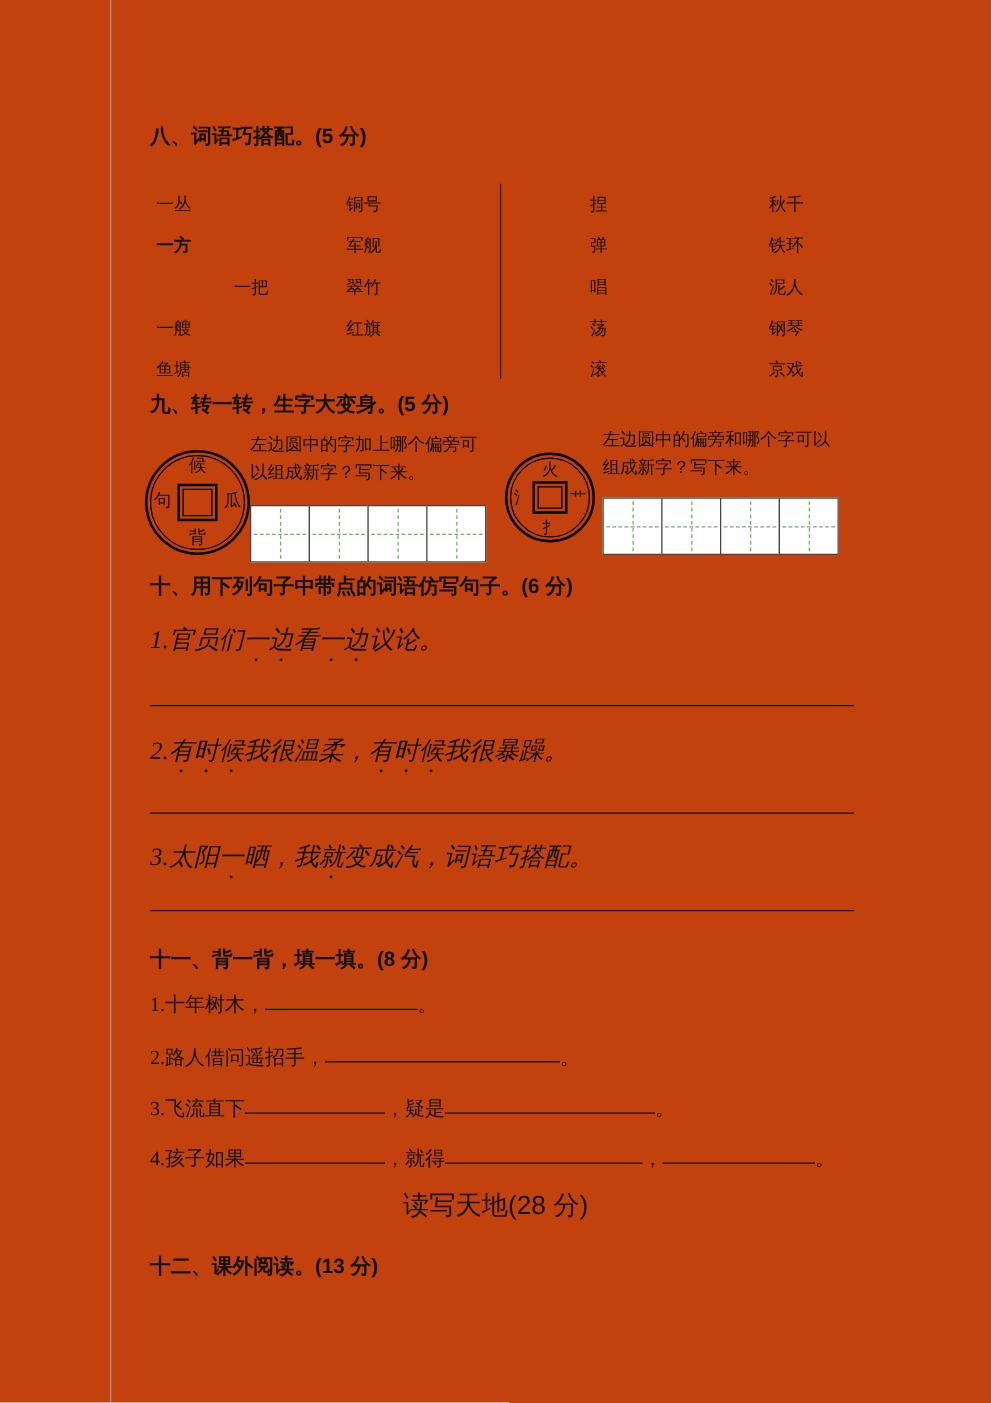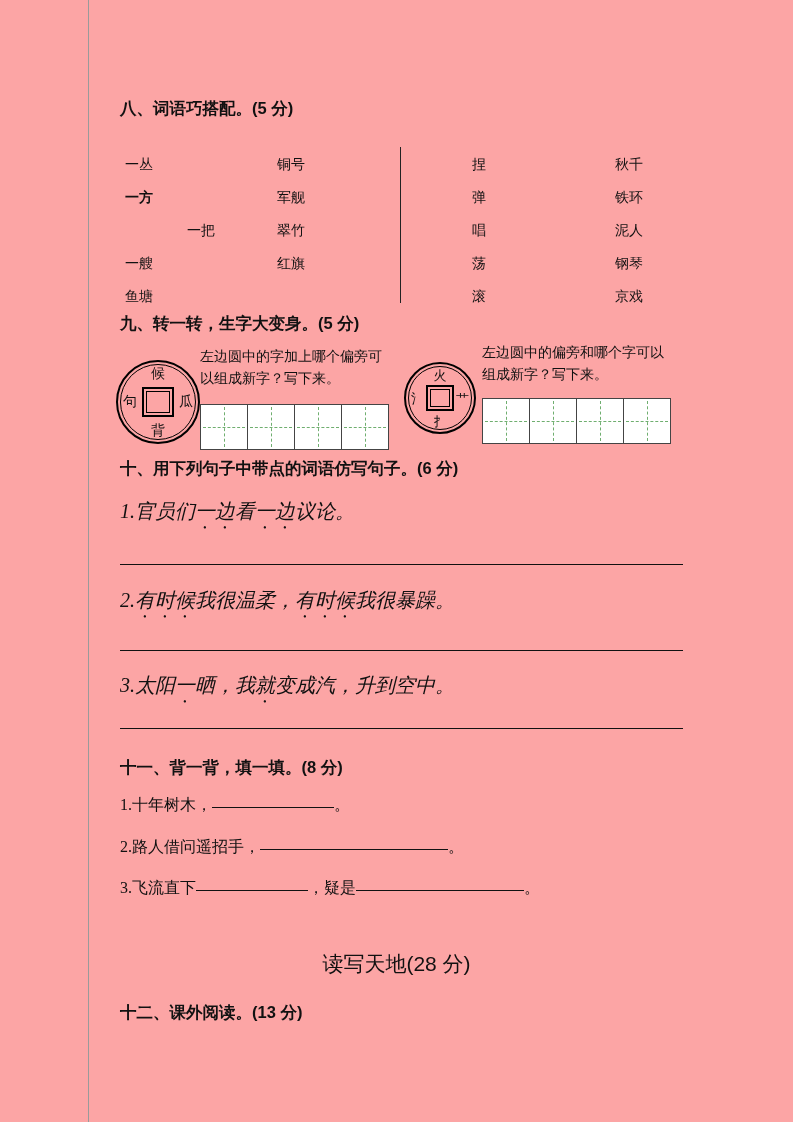--- a/index.html
+++ b/index.html
@@ -1,21 +1,21 @@
 <!DOCTYPE html>
 <html><head>
 <meta charset="utf-8">
 <style>
   * { box-sizing: border-box; margin: 0; padding: 0; }
   html, body { background: #ffffff; }
   .page {
     position: relative;
     width: 793px;
     height: 1122px;
-    background: #fca5a5;
+    background: #c2410c;
     font-family: "Liberation Serif", "DejaVu Serif", serif;
     color: #111111;
     overflow: hidden;
   }
   .left-rule {
     position: absolute;
     left: 88px; top: 0; height: 1122px; width: 0;
     border-left: 1px solid #9a9a9a;
   }
   .heading {
@@ -183,25 +183,26 @@
       <div class="wcell"></div>
       <div class="wcell"></div>
       <div class="wcell"></div>
     </div>
 
   <div class="heading" style="top:458px">十、用下列句子中带点的词语仿写句子。(6 分)</div>
   <div class="sentence" style="top:498px"><span>1.官员们</span><span class="dotted">一边</span><span>看</span><span class="dotted">一边</span><span>议论。</span></div>
   <div class="ans-line" style="top:564px"></div>
   <div class="sentence" style="top:587px"><span>2.</span><span class="dotted">有时候</span><span>我很温柔，</span><span class="dotted">有时候</span><span>我很暴躁。</span></div>
   <div class="ans-line" style="top:650px"></div>
-  <div class="sentence" style="top:672px"><span>3.太阳</span><span class="dotted">一</span><span>晒，我</span><span class="dotted">就</span><span>变成汽，升到空中。</span></div>
+  <div class="sentence" style="top:672px"><span>3.太阳</span><span class="dotted">一</span><span>晒，我</span><span class="dotted">就</span><span>变成汽，词语巧搭配。</span></div>
   <div class="ans-line" style="top:728px"></div>
 
   <div class="heading" style="top:757px">十一、背一背，填一填。(8 分)</div>
   <div class="fill-item" style="top:793px"><span>1.十年树木，</span><span class="blank" style="width: 122px;">&nbsp;</span><span>。</span></div>
   <div class="fill-item" style="top:835px"><span>2.路人借问遥招手，</span><span class="blank" style="width: 188px;">&nbsp;</span><span>。</span></div>
   <div class="fill-item" style="top:876px"><span>3.飞流直下</span><span class="blank" style="width: 112px;">&nbsp;</span><span>，疑是</span><span class="blank" style="width: 168px;">&nbsp;</span><span>。</span></div>
+  <div class="fill-item" style="top:916px"><span>4.孩子如果</span><span class="blank" style="width: 112px;">&nbsp;</span><span>，就得</span><span class="blank" style="width: 158px;">&nbsp;</span><span>，</span><span class="blank" style="width: 122px;">&nbsp;</span><span>。</span></div>
 
   <div class="mid-heading" style="top:950px">读写天地(28 分)</div>
 
   <div class="heading" style="top:1002px">十二、课外阅读。(13 分)</div>
 
 </div>
 
 </body></html>

